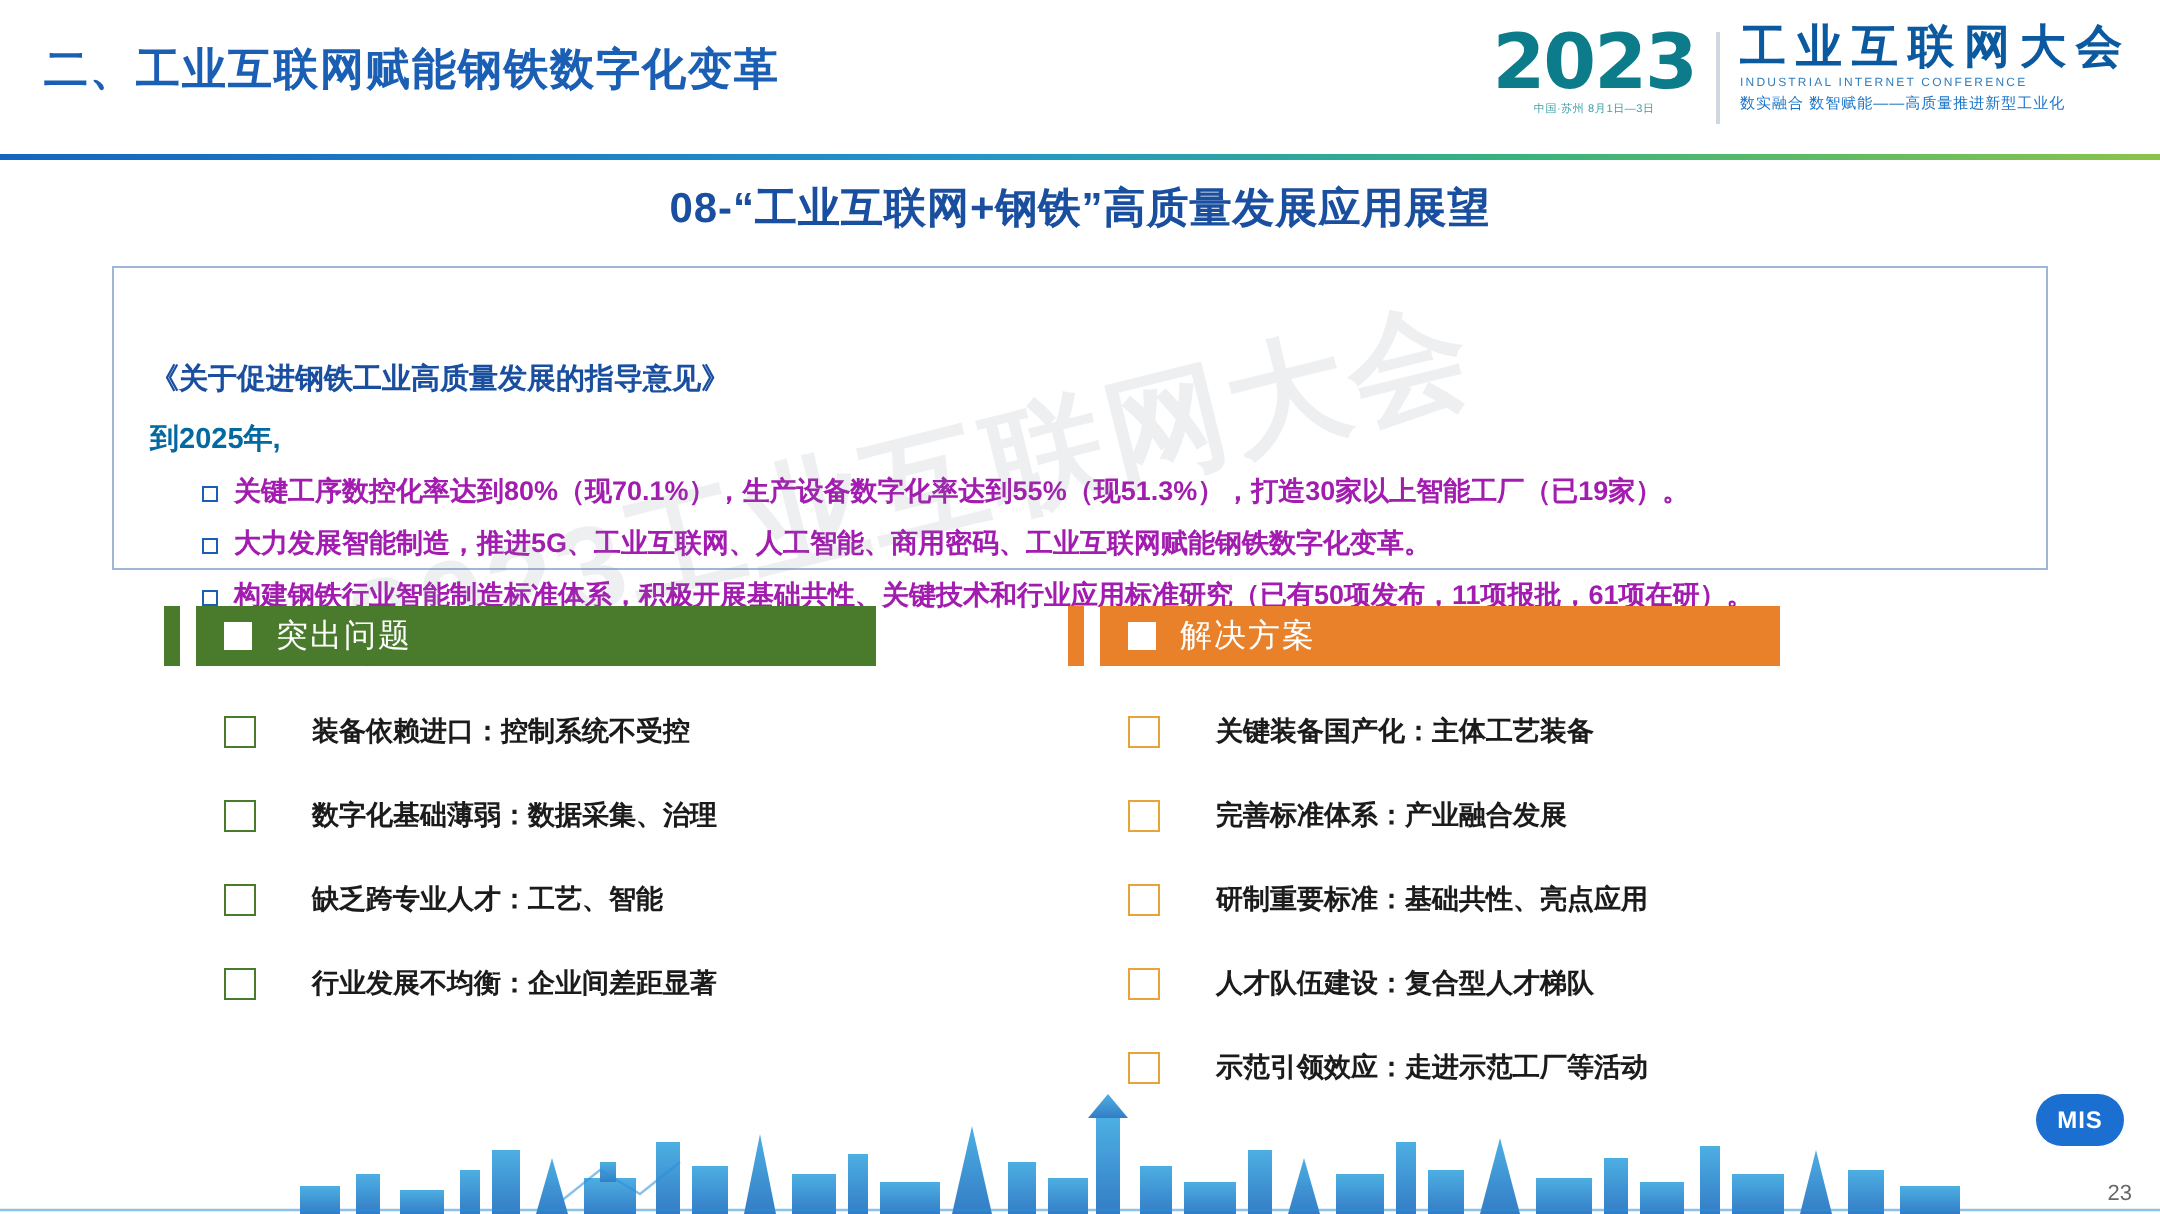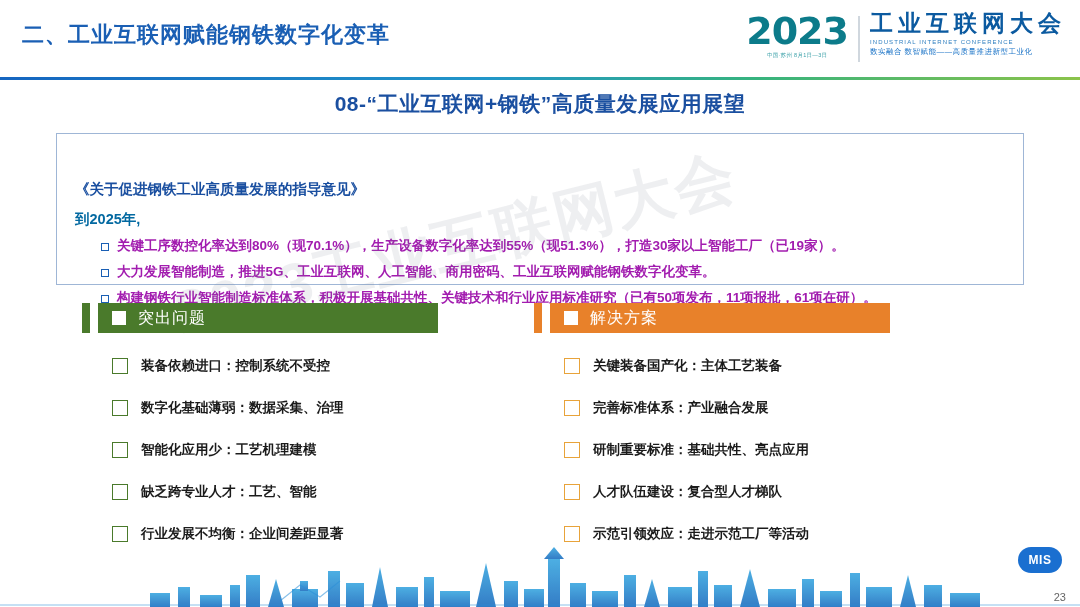--- a/index.html
+++ b/index.html
@@ -126,21 +126,21 @@
     position: absolute; left: 14px; top: 8px;
     width: 14px; height: 14px; background: #ffffff;
   }
   .col-head .bar-left {
     position: absolute; left: -16px; top: 0; width: 8px; height: 30px;
   }
   .col-head.green  .bar-left { background: #4a7a2b; }
   .col-head.orange .bar-left { background: #e8812a; }
 
   .item {
-    display: flex; align-items: center; gap: 13px;
+    display: flex; align-items: center; gap: 28px;
     margin-top: 24px; padding-left: 14px;
   }
   .item .box {
     flex: 0 0 auto; width: 16px; height: 16px; background: #fff;
   }
   .item.g .box { border: 1.5px solid #4a7a2b; }
   .item.o .box { border: 1.5px solid #e8a33a; }
   .item .label {
     font-size: 13.5px; color: #1b1b1b; font-weight: bold; white-space: nowrap;
   }
@@ -218,24 +218,20 @@
       <span class="tick"></span>
       <span>突出问题</span>
     </div>
     <div class="item g">
       <span class="box"></span>
       <span class="label">装备依赖进口：控制系统不受控</span>
     </div>
     <div class="item g">
       <span class="box"></span>
       <span class="label">数字化基础薄弱：数据采集、治理</span>
-    </div>
-    <div class="item g">
-      <span class="box"></span>
-      <span class="label">智能化应用少：工艺机理建模</span>
     </div>
     <div class="item g">
       <span class="box"></span>
       <span class="label">缺乏跨专业人才：工艺、智能</span>
     </div>
     <div class="item g">
       <span class="box"></span>
       <span class="label">行业发展不均衡：企业间差距显著</span>
     </div>
   </div>

